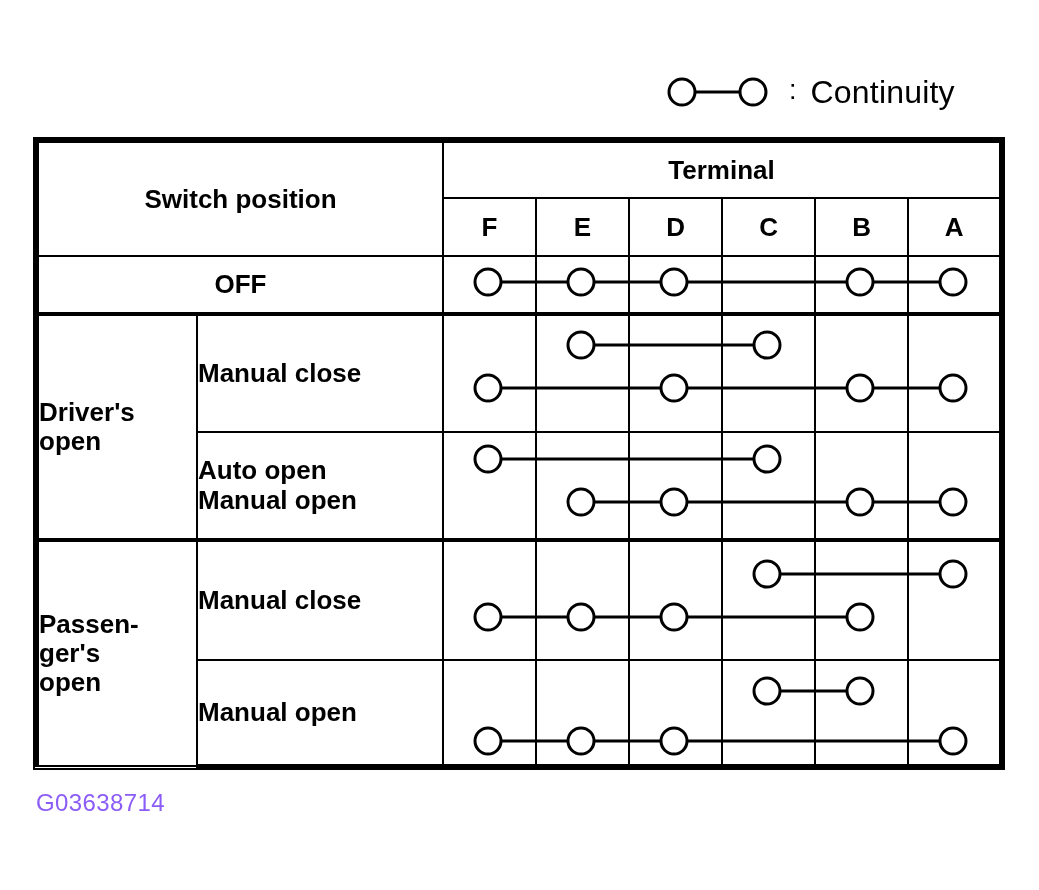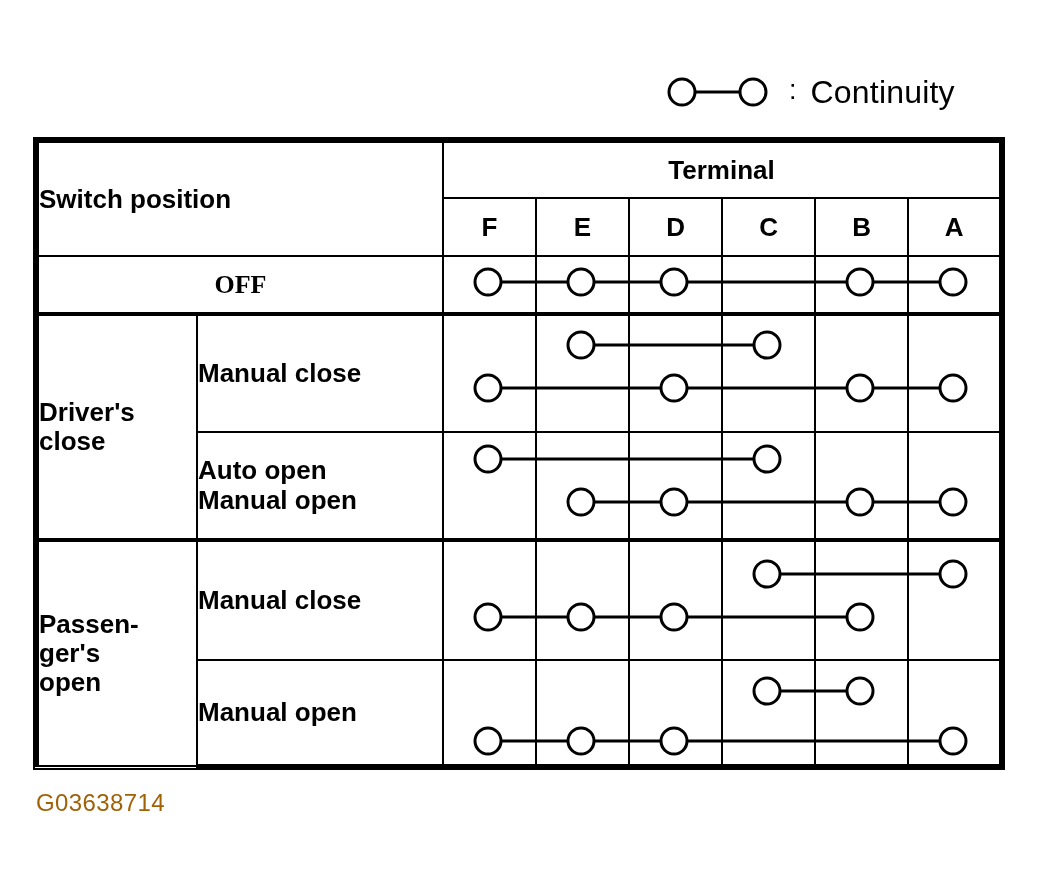--- a/index.html
+++ b/index.html
@@ -70,41 +70,40 @@
   .thick-top { border-top-width: 4px !important; }
   .thick-bottom { border-bottom-width: 4px !important; }
   .thick-left { border-left-width: 4px !important; }
   .thick-right { border-right-width: 4px !important; }
 
   .col-side  { width: 160px; }
   .col-mode  { width: 246px; }
   .col-term  { width: 93px; }
 
   .hdr-switch {
-    text-align: left;
+    text-align: center;
     font-size: 27px;
     font-weight: bold;
   }
   .hdr-terminal {
     text-align: center;
     font-size: 27px;
     font-weight: bold;
     height: 54px;
   }
   .hdr-term-letter {
     text-align: center;
     font-size: 27px;
     font-weight: bold;
     height: 56px;
   }
   .cell-off {
     text-align: center;
     font-size: 27px;
     font-weight: bold;
-    font-family: Liberation Serif, serif;
   }
   .cell-side {
     text-align: middle;
     font-size: 26px;
     font-weight: bold;
     padding-left: 12px;
     line-height: 1.12;
     white-space: pre-line;
   }
   .cell-mode {
@@ -126,21 +125,21 @@
   }
   #overlay svg { display: block; }
 
   
   #caption {
     position: absolute;
     left: 36px;
     top: 789px;
     font-size: 24px;
     font-family: "Liberation Sans", sans-serif;
-    color: #a16207;
+    color: #8b5cf6;
     letter-spacing: 0.4px;
   }
 </style>
 </head>
 <body>
 
 <div id="legend">
   <svg id="legend-symbol" width="115" height="40" viewBox="0 0 115 40">
     <line x1="26" y1="20" x2="89" y2="20" stroke="#000" stroke-width="3"></line>
     <circle cx="22" cy="20" r="13" fill="#fff" stroke="#000" stroke-width="3"></circle>
@@ -182,21 +181,21 @@
         <td></td>
         <td></td>
         <td></td>
         <td></td>
         <td></td>
         <td class="thick-right"></td>
       </tr>
 
       <tr style="height:118px">
         <td class="cell-side thick-left thick-top" rowspan="2">Driver's
-close</td>
+open</td>
         <td class="cell-mode thick-top">Manual close</td>
         <td class="thick-top"></td>
         <td class="thick-top"></td>
         <td class="thick-top"></td>
         <td class="thick-top"></td>
         <td class="thick-top"></td>
         <td class="thick-top thick-right"></td>
       </tr>
 
       <tr style="height:108px">

